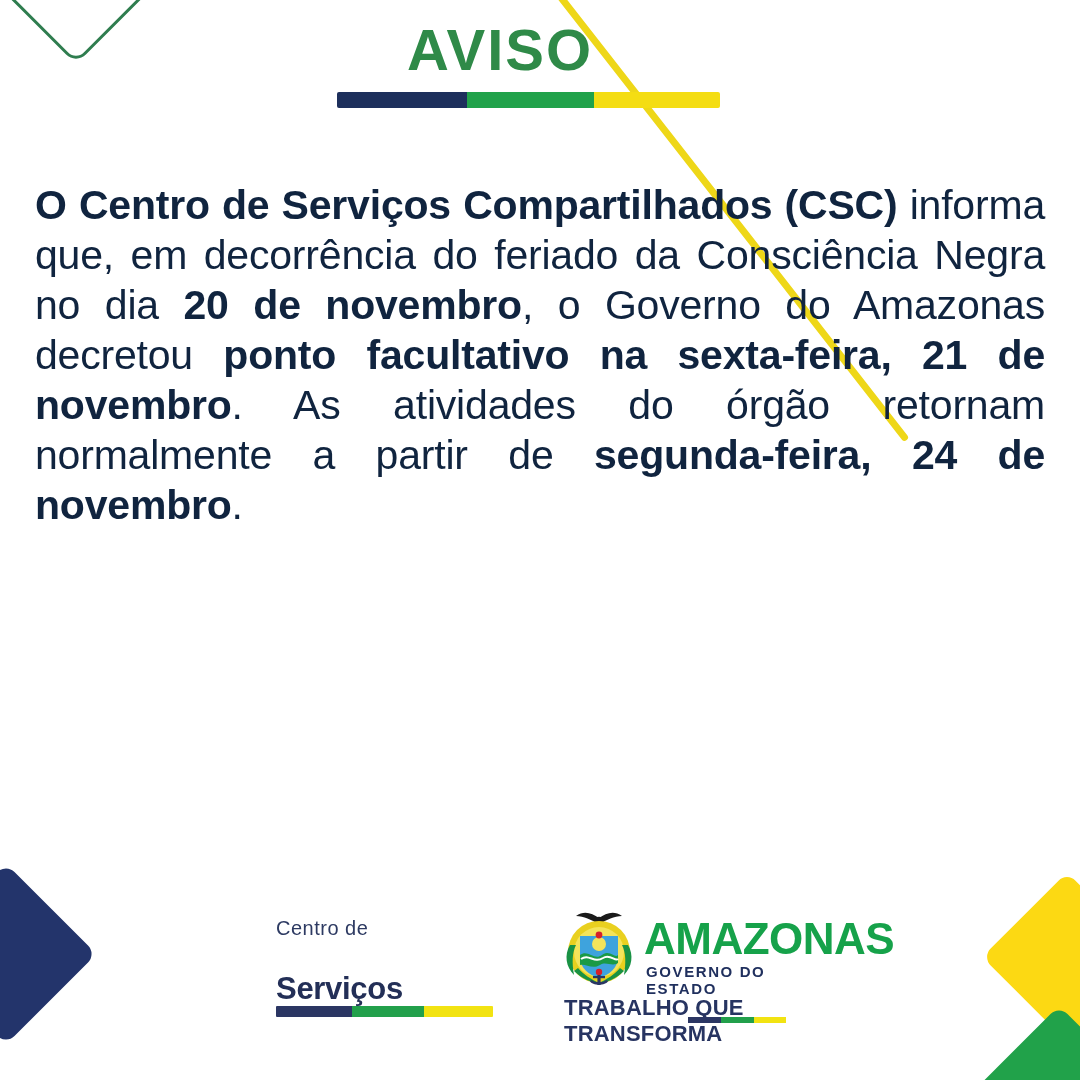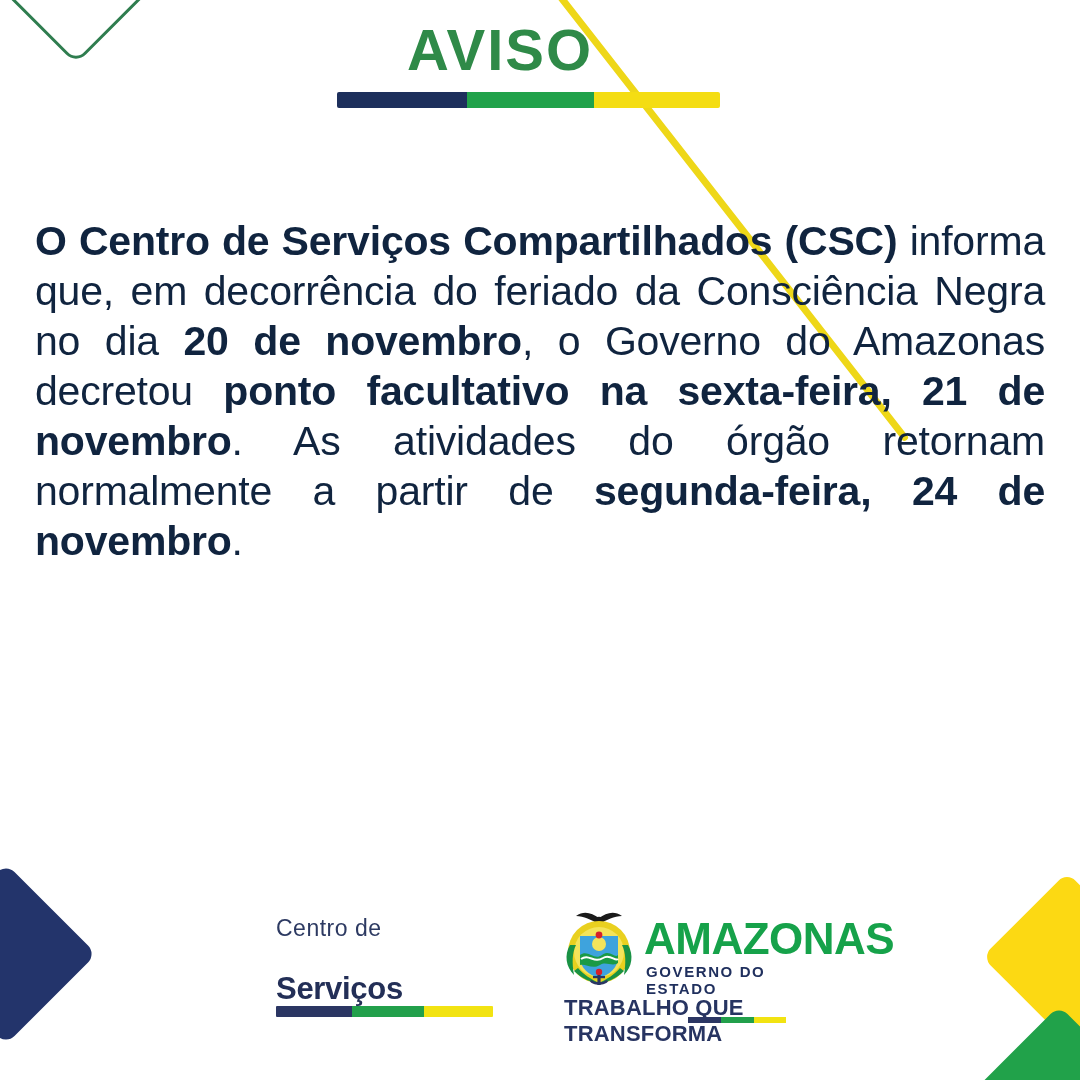--- a/index.html
+++ b/index.html
@@ -112,33 +112,32 @@
     left: 35px;
     top: 180px;
     width: 1010px;
     font-size: 41px;
     line-height: 50px;
     color: #10243f;
     text-align: justify;
     text-justify: inter-word;
     font-weight: 400;
     letter-spacing: -0.2px;
-    margin-top: 36px;
   }
   #notice-body b { font-weight: bold; }
 
   
   #csc-logo {
     position: absolute;
     left: 276px;
     top: 915px;
     width: 220px;
   }
   #csc-line1 {
-    font-size: 23px;
+    font-size: 20px;
     color: #2d3a62;
     letter-spacing: 0.5px;
     line-height: 26px;
     font-weight: 400;
   }
   #csc-line2, #csc-line3 {
     font-size: 31px;
     color: #232f57;
     font-weight: bold;
     line-height: 33px;

